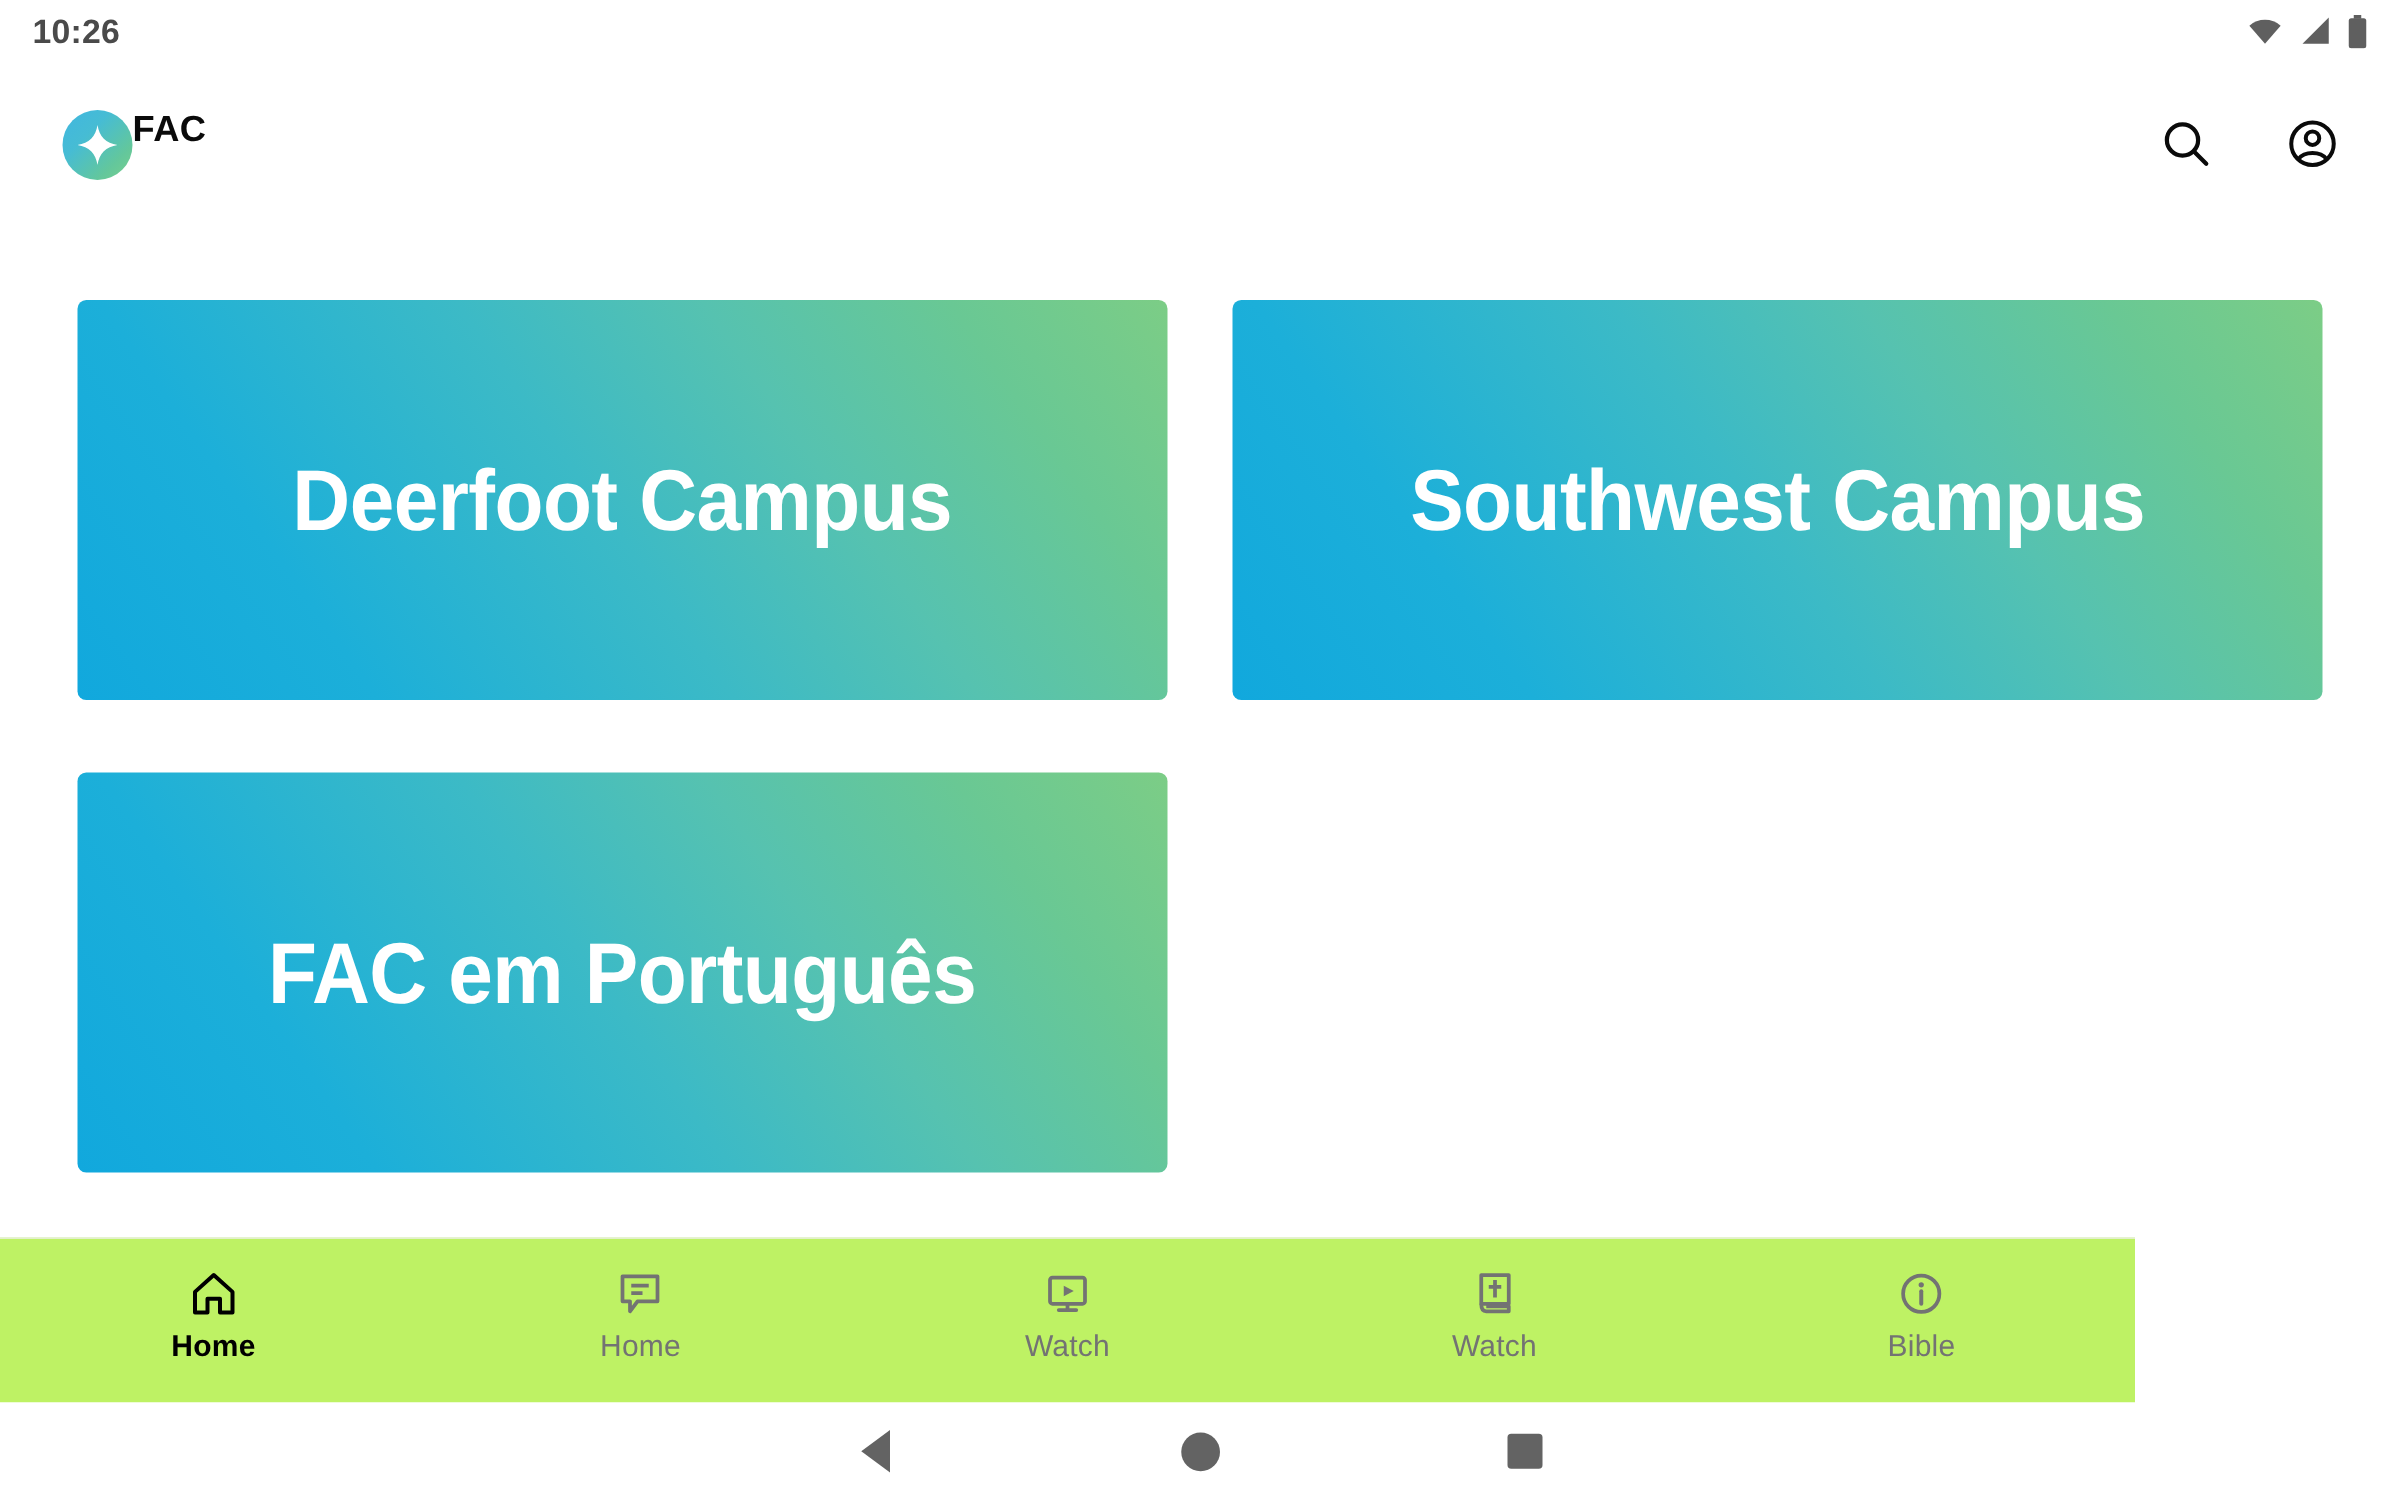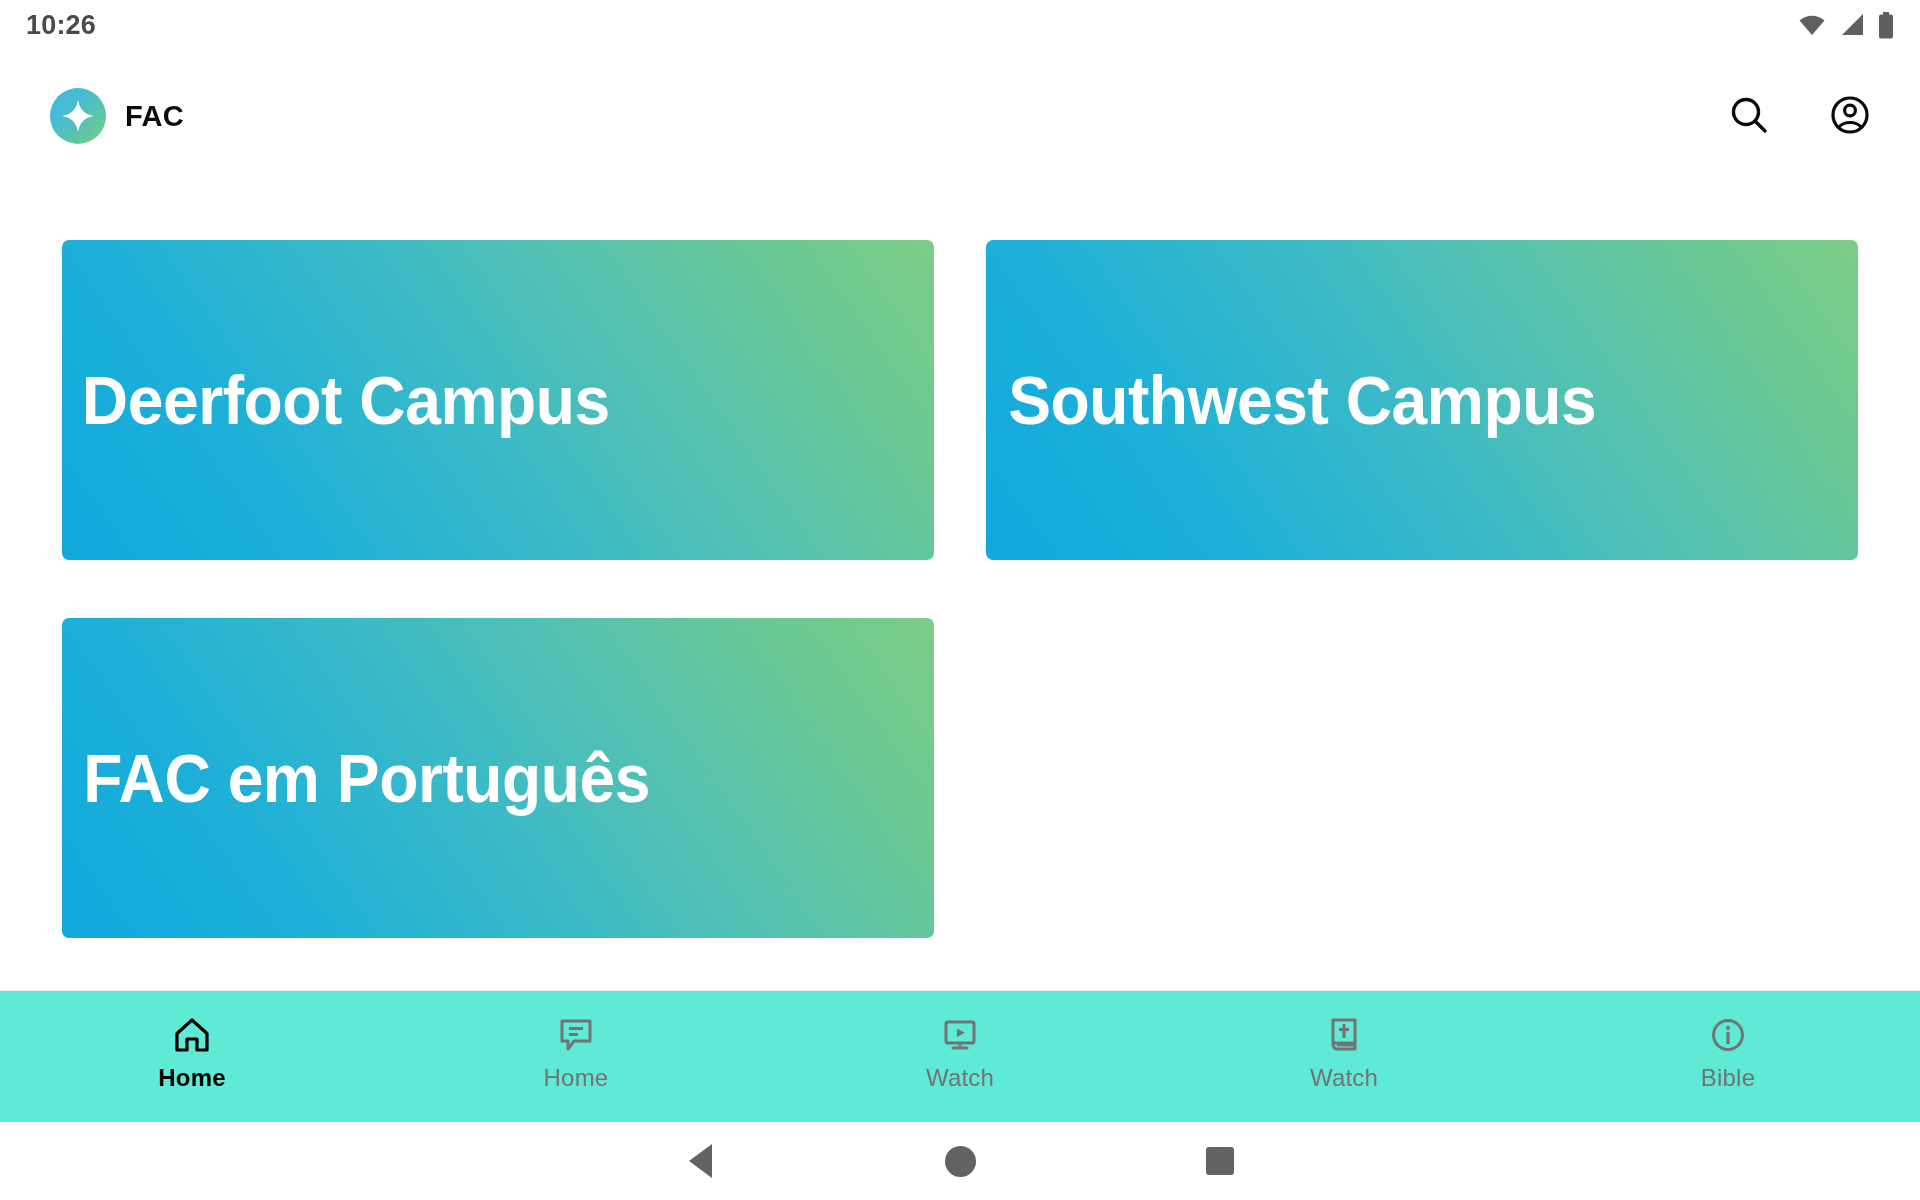--- a/index.html
+++ b/index.html
@@ -48,22 +48,20 @@
     width: 1920px;
     height: 132px;
     display: flex;
     align-items: center;
     justify-content: space-between;
     padding: 0 46px 0 50px;
     box-sizing: border-box;
   }
   .brand {
     display: flex;
-    align-items: center;
-    gap: 19px;
   }
   .brand-logo {
     width: 56px;
     height: 56px;
     border-radius: 50%;
     background: linear-gradient(135deg, #41b7e0 0%, #46bcd4 35%, #63c79c 75%, #79cf8c 100%);
     display: flex;
     align-items: center;
     justify-content: center;
     position: relative;
@@ -100,43 +98,44 @@
     display: grid;
     grid-template-columns: 872px 872px;
     grid-template-rows: 320px 320px;
     column-gap: 52px;
     row-gap: 58px;
   }
   .tile {
     border-radius: 7px;
     display: flex;
     align-items: center;
+    justify-content: center;
     cursor: pointer;
     overflow: hidden;
     background: linear-gradient(55deg, #11a8dd 0%, #1cafd9 22%, #3cbac6 48%, #56c2b0 66%, #69c894 84%, #7ccd86 100%);
   }
   .tile-label {
     font-family: "Liberation Sans Narrow", "Liberation Sans", sans-serif;
     font-weight: bold;
     font-size: 69px;
     color: #ffffff;
     letter-spacing: -0.5px;
     text-align: center;
     transform: scaleX(0.93);
     white-space: nowrap;
   }
 
   
   .bottom-nav {
     position: absolute;
     left: 0;
     top: 990px;
-    width: 1920px;
+    width: 1708px;
     height: 132px;
-    background: #5eead4;
+    background: #bef264;
     border-top: 1px solid #eeeeee;
     display: flex;
     align-items: flex-start;
     box-sizing: border-box;
   }
   .nav-item {
     flex: 1;
     display: flex;
     flex-direction: column;
     align-items: center;

